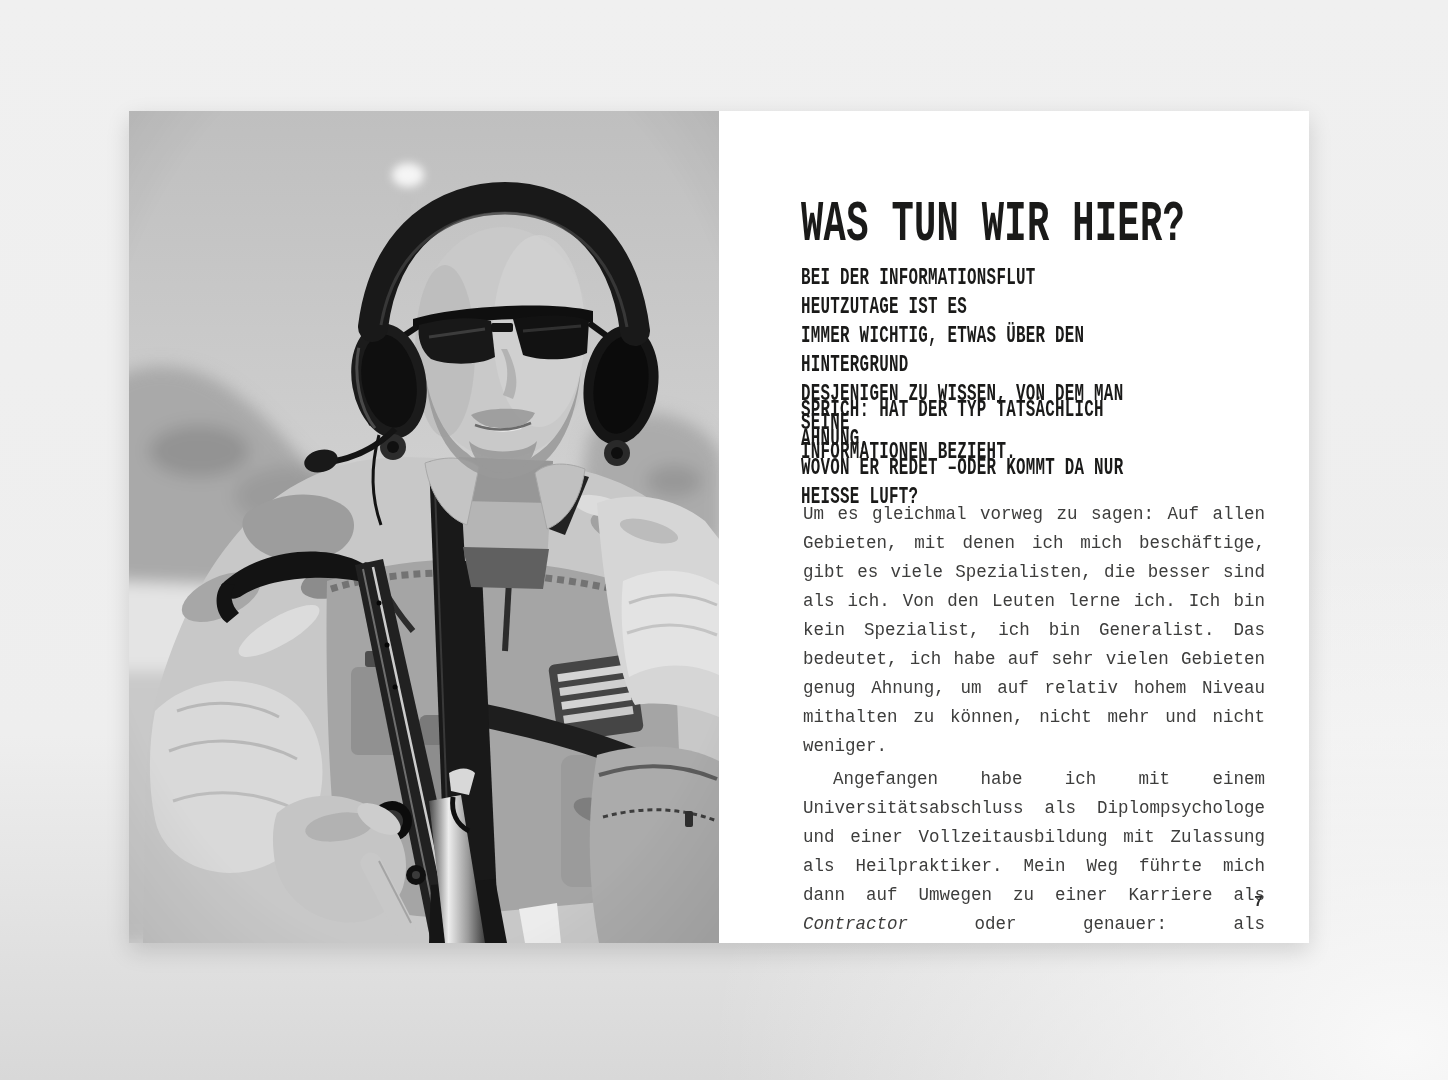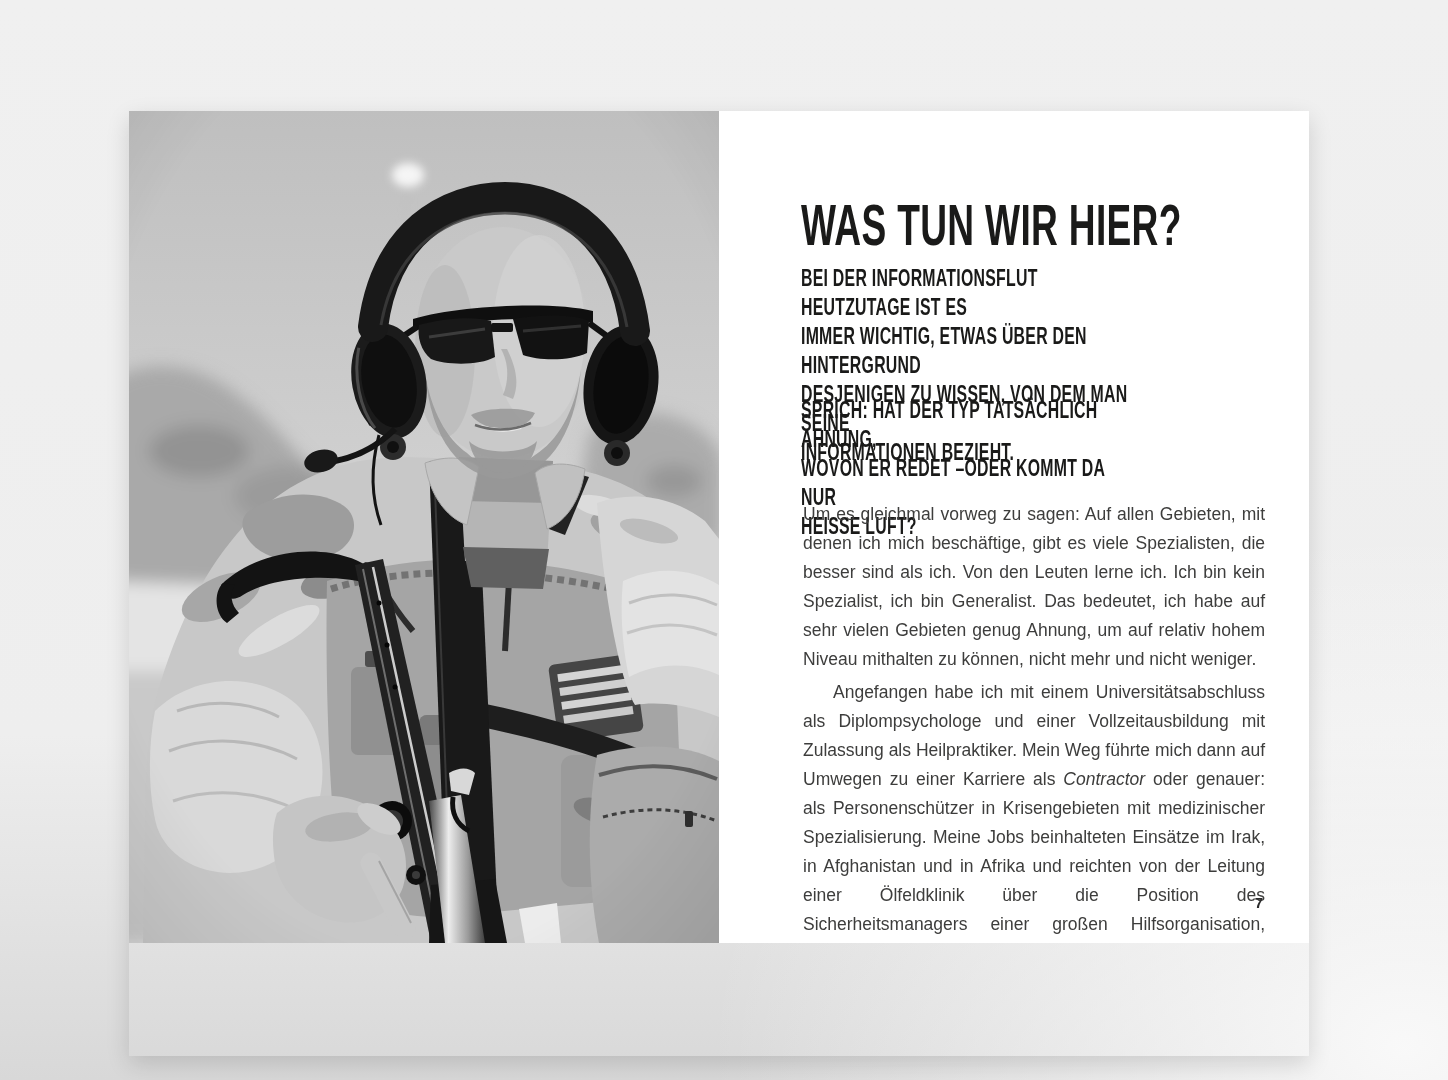--- a/index.html
+++ b/index.html
@@ -4,22 +4,22 @@
 <style>
   html,body{margin:0;padding:0;}
   body{
     width:1448px;height:1080px;position:relative;overflow:hidden;
     font-family:"Liberation Sans", sans-serif;
     background:
       radial-gradient(ellipse at 97% 97%, rgba(252,252,252,.9) 0%, rgba(252,252,252,0) 35%),
       linear-gradient(to bottom, #f0f0f0 0%, #eeeeee 68%, #d8d8d8 100%);
   }
   .spread{
-    position:absolute;left:129px;top:111px;width:1180px;height:945px;
-    display:flex;box-shadow:0 8px 22px rgba(0,0,0,.14);
+    position:absolute;left:129px;top:111px;width:1180px;height:832px;
+    display:flex;box-shadow:0 8px 22px rgba(0,0,0,.14);font-family:Liberation Mono, monospace;
   }
   .page-left{width:590px;height:832px;position:relative;overflow:hidden;background:#cfcfcf;}
   .page-left svg{display:block;}
   .page-right{width:590px;height:832px;position:relative;overflow:hidden;background:var(--page-background,#fff);}
 
   .headline{
     position:absolute;left:82px;top:46px;
     font-size:58px;font-weight:bold;line-height:1;color:var(--heading-text,#1a1a1a);
     transform:scale(0.64,1);transform-origin:0 0;white-space:nowrap;letter-spacing:.5px;
   }

